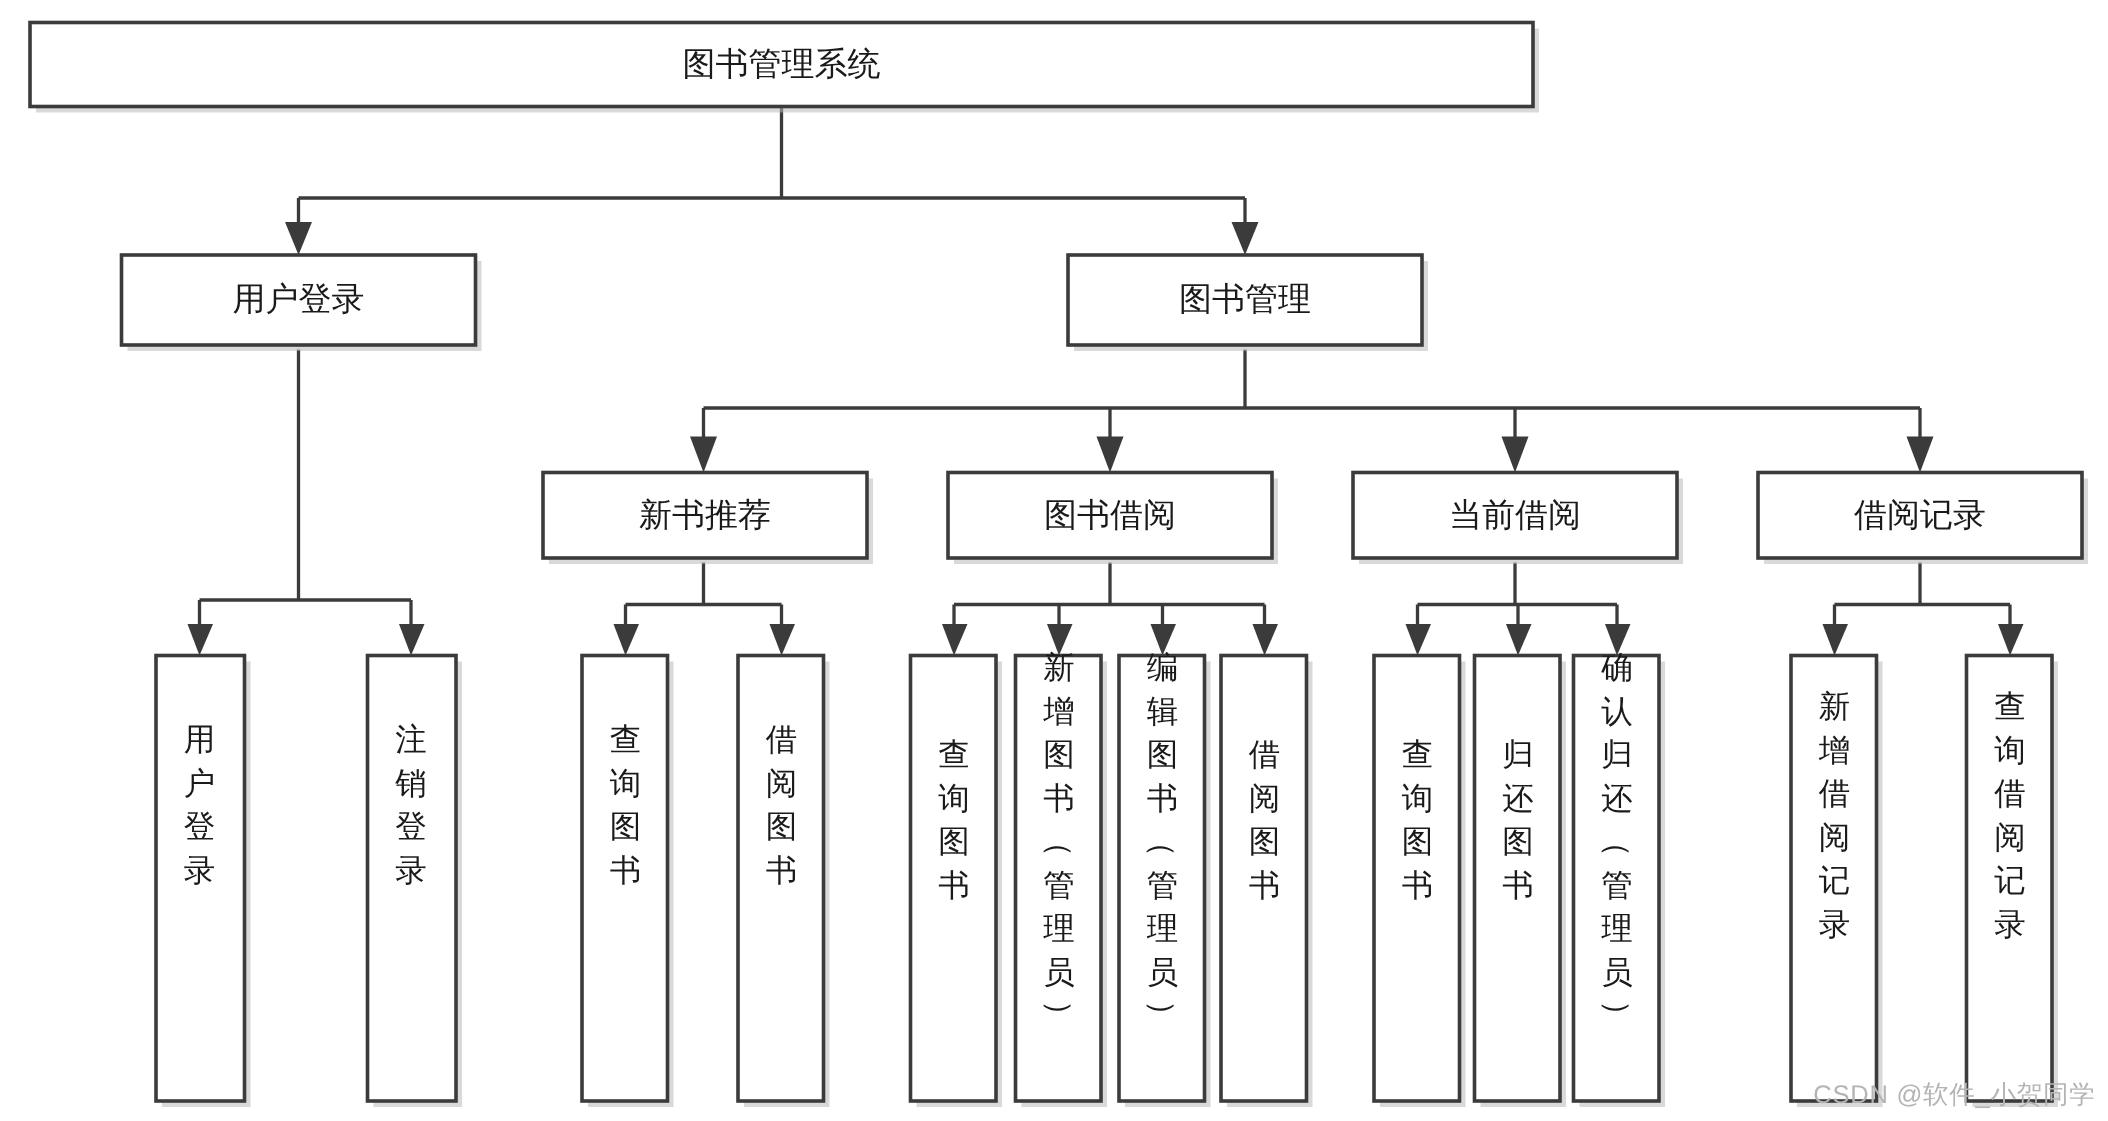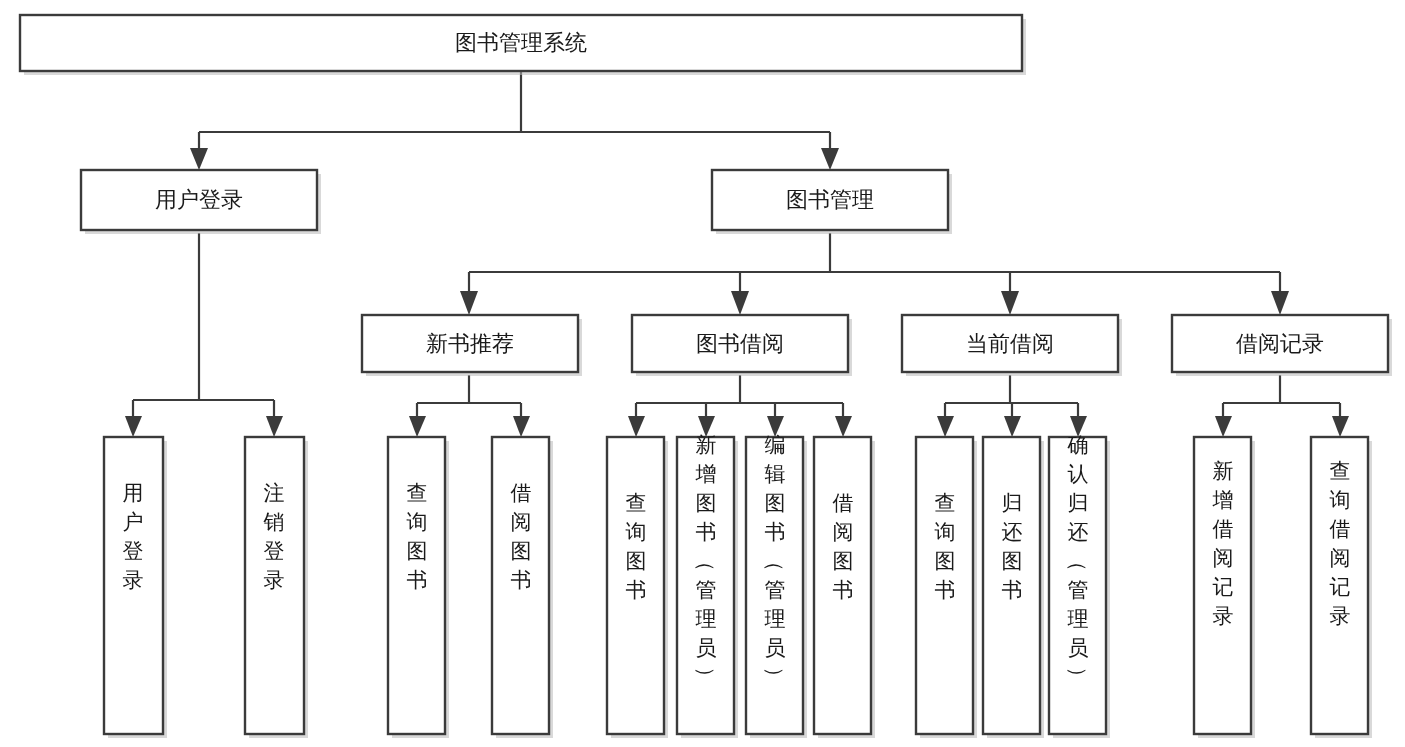--- a/index.html
+++ b/index.html
@@ -336,13 +336,14 @@
           <text class="node-label-v" x="1340" y="507">询</text>
           <text class="node-label-v" x="1340" y="536">借</text>
           <text class="node-label-v" x="1340" y="565">阅</text>
           <text class="node-label-v" x="1340" y="594">记</text>
           <text class="node-label-v" x="1340" y="623">录</text>
         </g>
     </g>
 
   </svg>
 
+  <div class="watermark">CSDN @软件_小贺同学</div>
 </div>
 
 </body></html>

